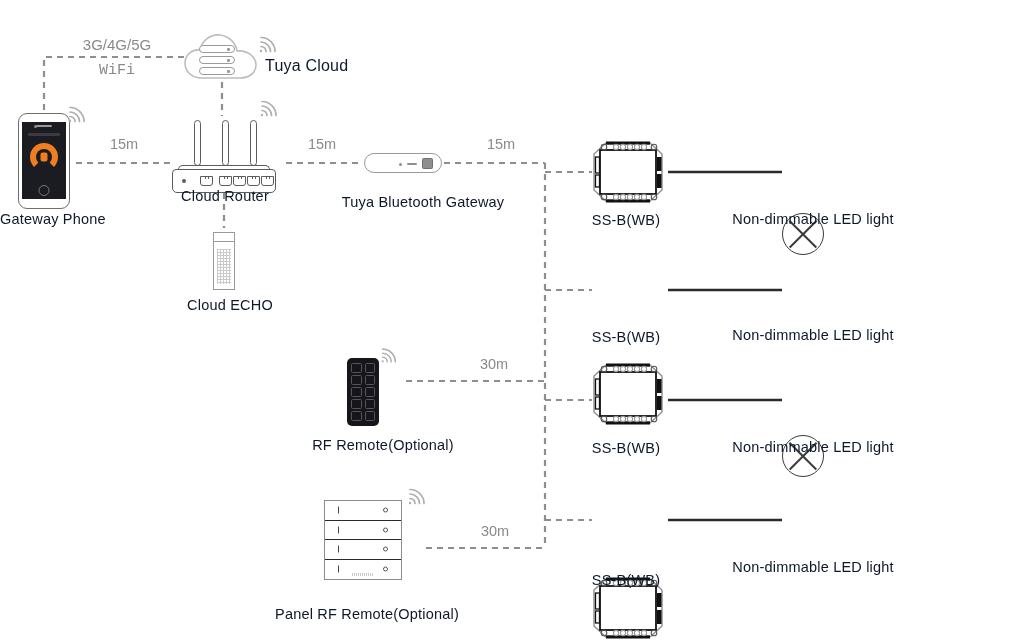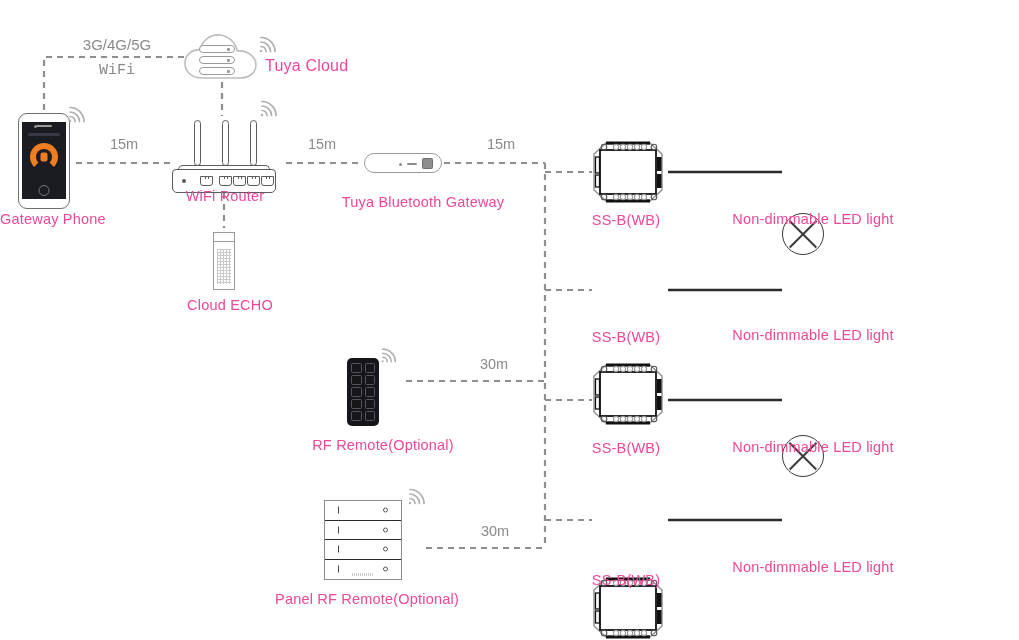--- a/index.html
+++ b/index.html
@@ -23,21 +23,21 @@
     left: 0; top: 0;
     width: 1019px;
     height: 640px;
     pointer-events: none;
   }
   .node {
     position: absolute;
   }
   .lbl {
     position: absolute;
-    color: #ec4899;
+    color: #0f172a;
     font-size: 14.5px;
     font-family: "Liberation Sans", sans-serif;
     white-space: nowrap;
     letter-spacing: 0.2px;
   }
   .lbl.center { transform: translateX(-50%); }
   .dist {
     position: absolute;
     color: #8a8a8a;
     font-size: 14.5px;
@@ -435,21 +435,21 @@
     </div>
   </div>
   <svg class="node" style="left:258px; top:98px;" width="22" height="20" viewBox="0 0 22 20">
     <g fill="none" stroke="#b0b0b0" stroke-width="1.7" stroke-linecap="round">
       <circle cx="4" cy="17" r="1.2" fill="#b0b0b0" stroke="none"></circle>
       <path d="M4 12.5 A5 5 0 0 1 9 17.5"></path>
       <path d="M4 8 A9.5 9.5 0 0 1 13.5 17.5"></path>
       <path d="M4 3.5 A14 14 0 0 1 18 17.5"></path>
     </g>
   </svg>
-  <div class="lbl center" style="left:225px; top:188px;">WiFi Router</div>
+  <div class="lbl center" style="left:225px; top:188px;">Cloud Router</div>
 
   <div class="dist" style="left:124px; top:136px;">15m</div>
   <div class="dist" style="left:322px; top:136px;">15m</div>
   <div class="dist" style="left:501px; top:136px;">15m</div>
   <div class="dist" style="left:494px; top:356px;">30m</div>
   <div class="dist" style="left:495px; top:523px;">30m</div>
 
   <div class="node" style="left:213px; top:232px;">
     <div class="echo-body">
       <div class="echo-ring"></div>
@@ -513,21 +513,21 @@
     </div>
   </div>
   <svg class="node" style="left:406px; top:486px;" width="22" height="20" viewBox="0 0 22 20">
     <g fill="none" stroke="#b0b0b0" stroke-width="1.7" stroke-linecap="round">
       <circle cx="4" cy="17" r="1.2" fill="#b0b0b0" stroke="none"></circle>
       <path d="M4 12.5 A5 5 0 0 1 9 17.5"></path>
       <path d="M4 8 A9.5 9.5 0 0 1 13.5 17.5"></path>
       <path d="M4 3.5 A14 14 0 0 1 18 17.5"></path>
     </g>
   </svg>
-  <div class="lbl center" style="left:367px; top:591px;">Panel RF Remote(Optional)</div>
+  <div class="lbl center" style="left:367px; top:606px;">Panel RF Remote(Optional)</div>
 
   <div class="node mod" style="left:592px; top:141px;">
     <svg class="mod-oct" viewBox="0 0 72 62">
       <polygon points="14,2 58,2 70,13 70,49 58,60 14,60 2,49 2,13" fill="#ffffff" stroke="#8e8e8e" stroke-width="1.4"></polygon>
       <rect x="8" y="9" width="56" height="44" fill="#ffffff" stroke="#111" stroke-width="1.8"></rect>
       <rect x="14" y="0.5" width="44" height="3.2" fill="#111"></rect>
       <rect x="14" y="58.3" width="44" height="3.2" fill="#111"></rect>
       <rect x="3.5" y="16" width="4" height="16" fill="#fff" stroke="#111" stroke-width="1.3"></rect>
       <rect x="3.5" y="34" width="4" height="12" fill="#fff" stroke="#111" stroke-width="1.3"></rect>
       <rect x="65" y="16" width="4.5" height="14" fill="#111"></rect>

